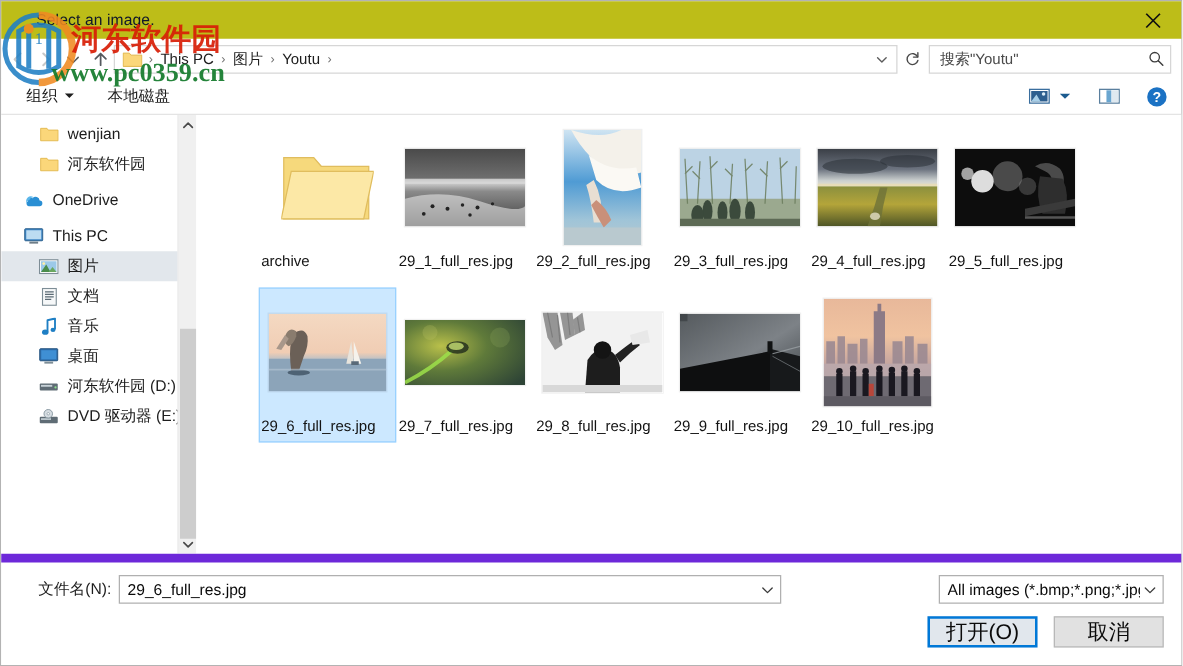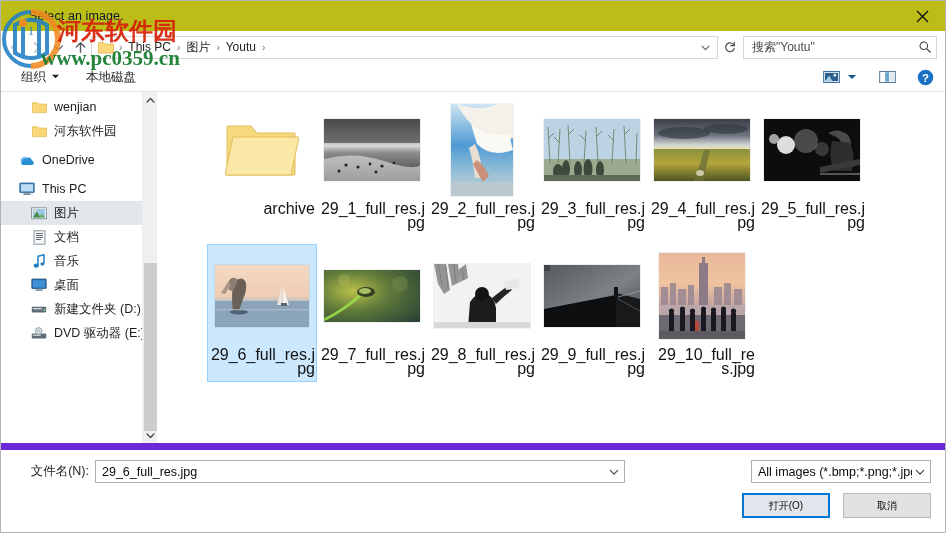--- a/index.html
+++ b/index.html
@@ -215,23 +215,23 @@
     height: 95px;
     width: 104px;
     display: flex; align-items: center; justify-content: center;
   }
   .thumb {
     display: block;
     box-shadow: 0 0 0 1px rgba(0,0,0,.06);
   }
   .tile-label {
     margin-top: 5px;
-    font-size: 16px;
+    font-size: 12px;
     color: #131313;
-    text-align: right;
+    text-align: left;
     line-height: 14px;
     width: 106px;
     word-break: break-all;
   }
 
   
   .folder-big { width: 74px; height: 60px; position: relative; }
 
   
   .bottom {
@@ -283,21 +283,21 @@
   }
   .btn-row {
     position: absolute;
     right: 14px; top: 43px;
     display: flex; gap: 13px;
   }
   .btn {
     width: 88px; height: 25px;
     border: 1px solid #b8b8b8;
     background: #e1e1e1;
-    font-size: 10px;
+    font-size: 17px;
     color: #0b0b0b;
     display: flex; align-items: center; justify-content: center;
     cursor: pointer;
   }
   .btn.default {
     border: 2px solid #0078d7;
     background: #e1e7ed;
   }
 
   
@@ -523,21 +523,21 @@
 
 
         <div class="sb-item indent">
           <span class="sb-icon">
             <svg width="16" height="11" viewBox="0 0 16 11">
               <rect x="0.8" y="2.8" width="14.4" height="5.6" rx="0.8" fill="#5f6c75"></rect>
               <rect x="1.8" y="3.9" width="9" height="1.5" fill="#c8d2d8"></rect>
               <circle cx="13.4" cy="5.9" r="0.9" fill="#8de08d"></circle>
             </svg>
           </span>
-          <span class="sb-label">新建文件夹 (D:)</span>
+          <span class="sb-label">河东软件园 (D:)</span>
         </div>
 
         <div class="sb-item indent">
           <span class="sb-icon">
             <svg width="16" height="13" viewBox="0 0 16 13">
               <rect x="0.8" y="6.4" width="14.4" height="5.2" rx="0.8" fill="#5f6c75"></rect>
               <rect x="1.8" y="7.6" width="8" height="1.3" fill="#c8d2d8"></rect>
               <circle cx="7.6" cy="4" r="3.4" fill="#d6dde2" stroke="#8b9aa3" stroke-width="0.8"></circle>
               <circle cx="7.6" cy="4" r="1" fill="#ffffff" stroke="#8b9aa3" stroke-width="0.6"></circle>
             </svg>

